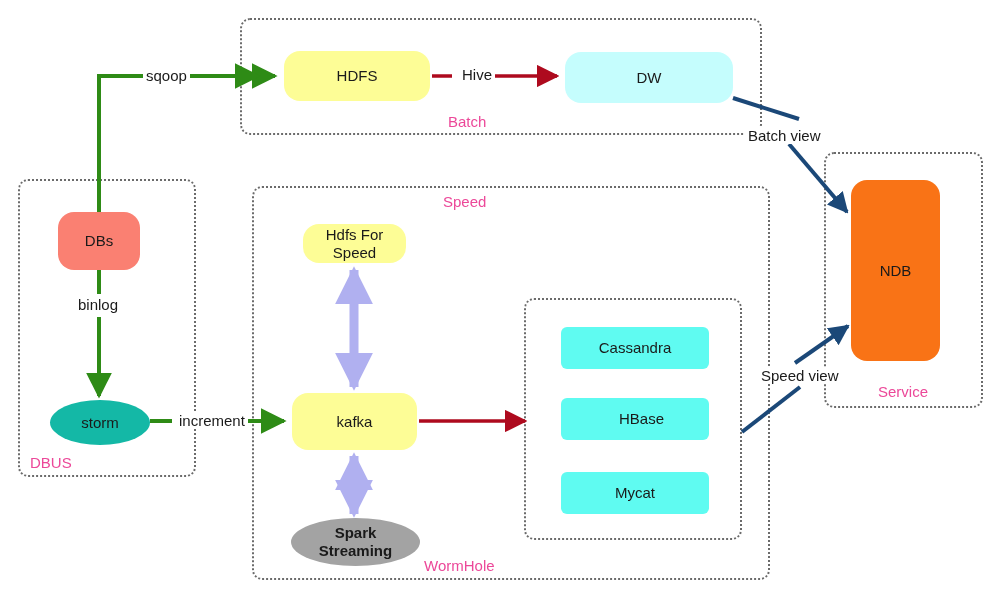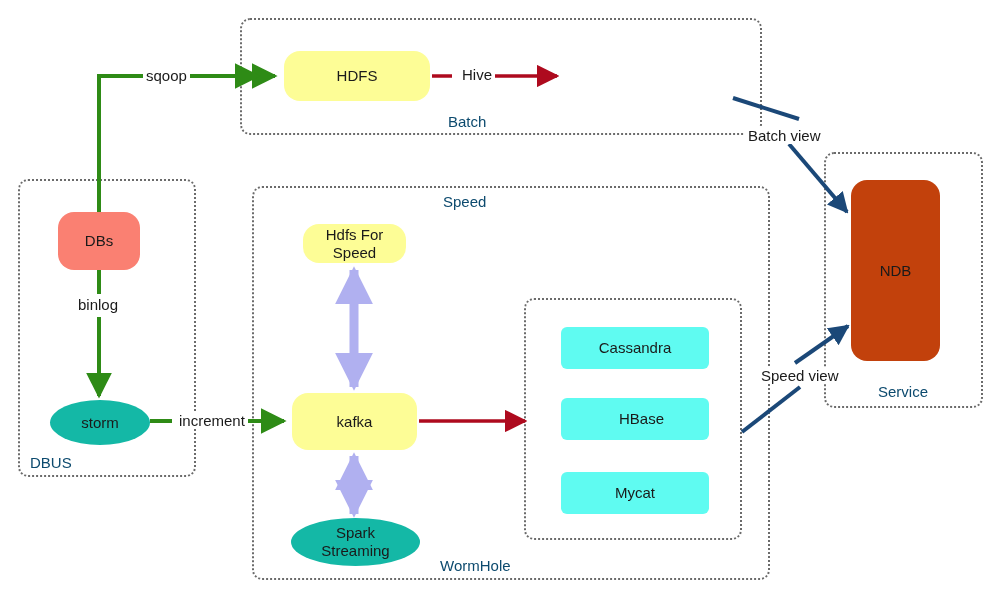--- a/index.html
+++ b/index.html
@@ -26,21 +26,21 @@
   .group-box {
     position: absolute;
     border: 2px dotted #6b6b6b;
     border-radius: 10px;
     box-sizing: border-box;
     background: transparent;
   }
   .group-label {
     position: absolute;
     font-size: 15px;
-    color: #0c4a6e;
+    color: #ec4899;
     white-space: nowrap;
   }
   .node {
     position: absolute;
     box-sizing: border-box;
     display: flex;
     align-items: center;
     justify-content: center;
     text-align: center;
     font-size: 15px;
@@ -111,56 +111,59 @@
     <path d="M 789 144 L 847 212" fill="none" stroke="#1b4878" stroke-width="4" marker-end="url(#ah-navy)"></path>
 
     <path d="M 742 432 L 800 387" fill="none" stroke="#1b4878" stroke-width="4"></path>
     <path d="M 795 363 L 848 326" fill="none" stroke="#1b4878" stroke-width="4" marker-end="url(#ah-navy)"></path>
   </svg>
 
   <div class="node rounded" style="left:284px; top:51px; width:146px; height:50px; background:#fdfd96;">
     <span>HDFS</span>
   </div>
 
+  <div class="node rounded" style="left:565px; top:52px; width:168px; height:51px; background:#c5fdfd;">
+    <span>DW</span>
+  </div>
 
   <div class="node rounded" style="left:58px; top:212px; width:82px; height:58px; background:#fa8072;">
     <span>DBs</span>
   </div>
 
   <div class="node ellipse" style="left:50px; top:400px; width:100px; height:45px; background:#14b8a6;">
     <span>storm</span>
   </div>
 
   <div class="node rounded" style="left:303px; top:224px; width:103px; height:39px; background:#fdfd96; white-space:pre-line;">
     <span style="white-space:pre-line;">Hdfs For
 Speed</span>
   </div>
 
   <div class="node rounded" style="left:292px; top:393px; width:125px; height:57px; background:#fdfd96;">
     <span>kafka</span>
   </div>
 
-  <div class="node ellipse" style="left:291px; top:518px; width:129px; height:48px; background:#14b8a6;">
+  <div class="node ellipse" style="left:291px; top:518px; width:129px; height:48px; background:#a3a3a3;font-weight:bold;">
     <span style="white-space:pre-line;">Spark
 Streaming</span>
   </div>
 
   <div class="node sharp" style="left:561px; top:327px; width:148px; height:42px; background:#5ffbf1;">
     <span>Cassandra</span>
   </div>
 
   <div class="node sharp" style="left:561px; top:398px; width:148px; height:42px; background:#5ffbf1;padding-left:13px;">
     <span>HBase</span>
   </div>
 
   <div class="node sharp" style="left:561px; top:472px; width:148px; height:42px; background:#5ffbf1;">
     <span>Mycat</span>
   </div>
 
-  <div class="node rounded" style="left:851px; top:180px; width:89px; height:181px; background:#c2410c;">
+  <div class="node rounded" style="left:851px; top:180px; width:89px; height:181px; background:#f97316;">
     <span>NDB</span>
   </div>
 
   <div class="edge-label" style="left:143px; top:67px;">
     <span>sqoop</span>
   </div>
   <div class="edge-label" style="left:459px; top:66px;">
     <span>Hive</span>
   </div>
   <div class="edge-label" style="left:75px;  top:296px;">
@@ -178,20 +181,20 @@
 
   <div class="group-label" style="left:448px; top:113px;">
     <span>Batch</span>
   </div>
   <div class="group-label" style="left:30px;  top:454px;">
     <span>DBUS</span>
   </div>
   <div class="group-label" style="left:443px; top:193px;">
     <span>Speed</span>
   </div>
-  <div class="group-label" style="left:440px; top:557px;">
+  <div class="group-label" style="left:424px; top:557px;">
     <span>WormHole</span>
   </div>
   <div class="group-label" style="left:878px; top:383px;">
     <span>Service</span>
   </div>
 
 </div>
 
 </body></html>

